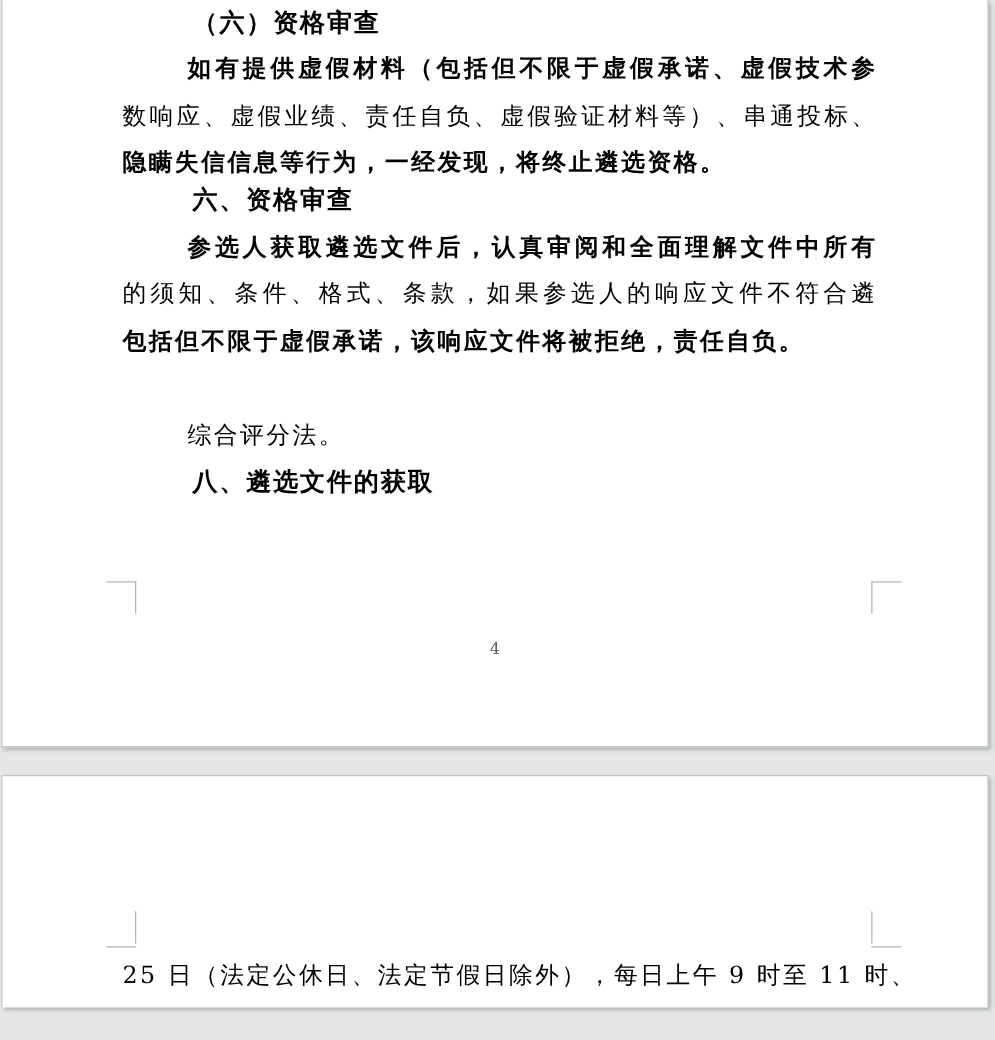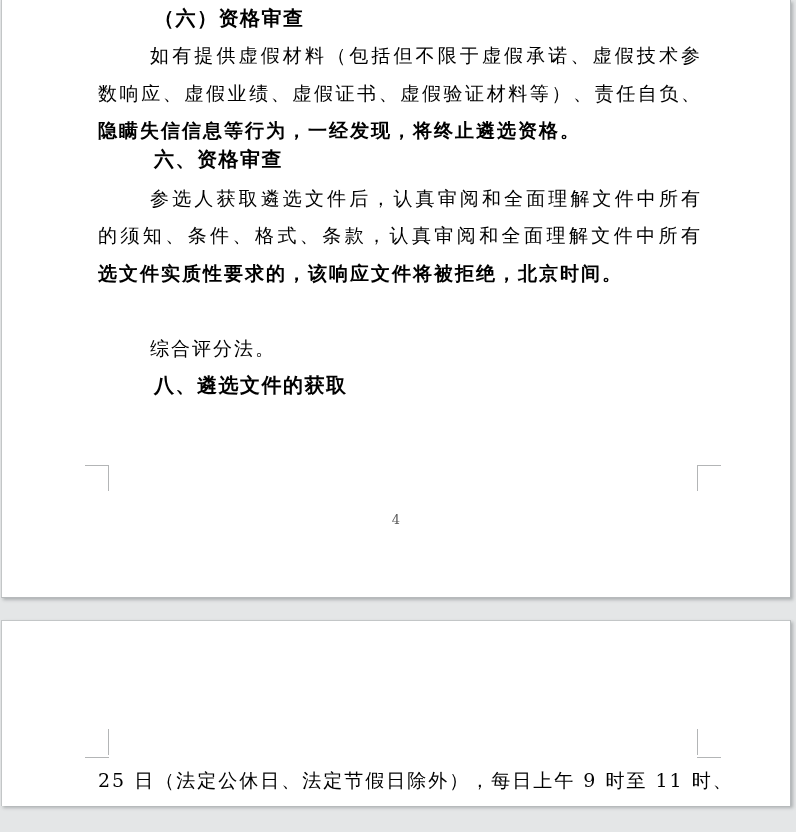--- a/index.html
+++ b/index.html
@@ -43,21 +43,21 @@
   }
   
   .h {
     left: 152px;
     font-family: "DejaVu Sans", sans-serif;
     font-weight: 700;
     font-size: 20px;
     letter-spacing: 1.5px;
   }
   
-  .b1 { left: 148px; width: 552px; text-align: justify; text-align-last: justify; text-justify: inter-character; }
+  .b1 { left: 148px; width: 552px; text-align: justify; text-align-last: justify; text-justify: inter-character; font-weight: bold; }
   
   .b0 { left: 96px; width: 604px; text-align: justify; text-align-last: justify; text-justify: inter-character; }
   
   .p0 { left: 96px; font-weight: bold; }
   .p1 { left: 148px; }
 
   .page-number {
     position: absolute;
     top: 511px; left: 0;
     width: 100%;
@@ -74,26 +74,26 @@
 </style>
 </head>
 <body>
 
 <div class="canvas">
 
   <div class="page page-1">
 
     <div class="ln h" style="top:6px">（六）资格审查</div>
     <div class="ln b1" style="top:43px">如有提供虚假材料（包括但不限于虚假承诺、虚假技术参</div>
-    <div class="ln b0" style="top:81px">数响应、虚假业绩、虚假证书、虚假验证材料等）、责任自负、</div>
+    <div class="ln b0" style="top:81px">数响应、虚假业绩、责任自负、虚假验证材料等）、串通投标、</div>
     <div class="ln p0" style="top:118px">隐瞒失信信息等行为，一经发现，将终止遴选资格。</div>
     <div class="ln h" style="top:147px">六、资格审查</div>
     <div class="ln b1" style="top:186px">参选人获取遴选文件后，认真审阅和全面理解文件中所有</div>
-    <div class="ln b0" style="top:223px">的须知、条件、格式、条款，认真审阅和全面理解文件中所有</div>
-    <div class="ln p0" style="top:261px">选文件实质性要求的，该响应文件将被拒绝，北京时间。</div>
+    <div class="ln b0" style="top:223px">的须知、条件、格式、条款，如果参选人的响应文件不符合遴</div>
+    <div class="ln p0" style="top:261px">包括但不限于虚假承诺，该响应文件将被拒绝，责任自负。</div>
     <div class="ln h" style="top:373px">八、遴选文件的获取</div>
     <div class="ln p1" style="top:336px">综合评分法。</div>
 
     <div class="mark mk-h" style="left:83px;  top:465px"></div>
     <div class="mark mk-v" style="left:106px; top:465px"></div>
     <div class="mark mk-h" style="left:695px; top:465px"></div>
     <div class="mark mk-v" style="left:695px; top:465px"></div>
 
     <div class="ln page-number">4</div>
   </div>

